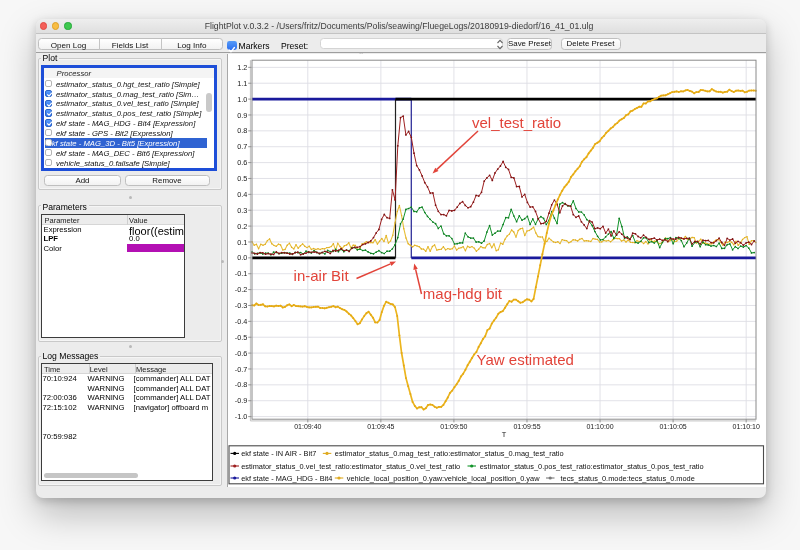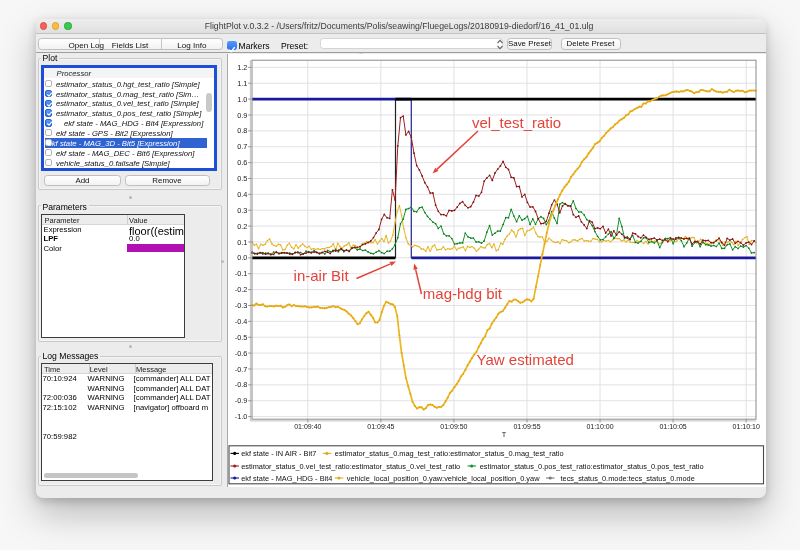--- a/index.html
+++ b/index.html
@@ -17,21 +17,21 @@
   background:linear-gradient(#eeeeee,#dfdfdf);border-bottom:1px solid #c3c3c3;"></div>
 <div class="abs" style="left:40px;top:22.4px;width:7.2px;height:7.2px;border-radius:50%;background:#f4605a;border:0.5px solid #e14942;"></div>
 <div class="abs" style="left:51.9px;top:22.4px;width:7.2px;height:7.2px;border-radius:50%;background:#f8bd44;border:0.5px solid #dfa023;"></div>
 <div class="abs" style="left:64.4px;top:22.4px;width:7.2px;height:7.2px;border-radius:50%;background:#3ec84e;border:0.5px solid #24a93a;"></div>
 <div class="abs" style="left:34px;top:21px;width:730px;font-size:8.7px;color:#3c3c3c;white-space:nowrap;text-align:center;">FlightPlot v.0.3.2 - /Users/fritz/Documents/Polis/seawing/FluegeLogs/20180919-diedorf/16_41_01.ulg</div>
 
 <div class="abs" style="left:36px;top:34px;width:730px;height:19.4px;background:#ececec;border-bottom:1px solid #9e9e9e;"></div>
 <div class="abs" style="left:37.5px;top:38.4px;width:185px;height:11.6px;background:linear-gradient(#ffffff,#f2f2f2);border:1px solid #bfbfbf;border-radius:3.5px;"></div>
 <div class="abs" style="left:99px;top:38.4px;width:1px;height:11.6px;background:#c5c5c5;"></div>
 <div class="abs" style="left:161px;top:38.4px;width:1px;height:11.6px;background:#c5c5c5;"></div>
-<div class="abs" style="left:37.5px;top:40.6px;width:62px;font-size:8.1px;color:#111;text-align:left;margin-left:31px;">Open Log</div>
+<div class="abs" style="left:37.5px;top:40.6px;width:62px;font-size:8.1px;color:#111;text-align:center;">Open Log</div>
 <div class="abs" style="left:99px;top:40.6px;width:62px;font-size:8.1px;color:#111;text-align:center;">Fields List</div>
 <div class="abs" style="left:161px;top:40.6px;width:62px;font-size:8.1px;color:#111;text-align:center;">Log Info</div>
 
 <div class="abs" style="left:227.2px;top:40.5px;width:9.4px;height:9.4px;background:linear-gradient(#559af8,#2d6fee);border-radius:2.4px;">
   <svg width="9.4" height="9.4" viewBox="0 0 10 10">
       <path d="M2.3 5.3 L4.2 7.3 L7.9 2.7" stroke="#fff" stroke-width="1.5" fill="none" stroke-linecap="round" stroke-linejoin="round"></path>
     </svg>
 </div>
 <div class="abs" style="left:238.5px;top:41.2px;font-size:8.6px;color:#000;">Markers</div>
 <div class="abs" style="left:281px;top:41.2px;font-size:8.6px;color:#000;">Preset:</div>
@@ -69,21 +69,21 @@
       <svg width="7.2" height="7.2" viewBox="0 0 10 10" style="position:absolute;left:0;top:0">
         <path d="M2.2 5.2 L4.2 7.2 L7.8 2.8" stroke="#fff" stroke-width="1.6" fill="none" stroke-linecap="round" stroke-linejoin="round"></path>
       </svg>
     </div>
     <div style="position:absolute;left:12.5px;top:41.7px;font-size:7.7px;color:#111;white-space:nowrap;">estimator_status_0.pos_test_ratio [Simple]</div>
     <div style="position:absolute;left:1.4px;top:51.7px;width:7.2px;height:7.2px;background:linear-gradient(#5a9cf8,#2d72ee);border-radius:2px;border:0.5px solid #2a63c8;">
       <svg width="7.2" height="7.2" viewBox="0 0 10 10" style="position:absolute;left:0;top:0">
         <path d="M2.2 5.2 L4.2 7.2 L7.8 2.8" stroke="#fff" stroke-width="1.6" fill="none" stroke-linecap="round" stroke-linejoin="round"></path>
       </svg>
     </div>
-    <div style="position:absolute;left:12.5px;top:51.6px;font-size:7.7px;color:#111;white-space:nowrap;margin-left:8px;">ekf state - MAG_HDG - Bit4 [Expression]</div>
+    <div style="position:absolute;left:12.5px;top:51.6px;font-size:7.7px;color:#111;white-space:nowrap;">ekf state - MAG_HDG - Bit4 [Expression]</div>
     <div style="position:absolute;left:1.4px;top:61.599999999999994px;width:7.2px;height:7.2px;background:#fff;border-radius:2px;border:0.6px solid #b5b5b5;box-sizing:border-box;"></div>
     <div style="position:absolute;left:12.5px;top:61.5px;font-size:7.7px;color:#111;white-space:nowrap;">ekf state - GPS - Bit2 [Expression]</div>
     <div style="position:absolute;left:1.5px;top:70.2px;width:162px;height:9.9px;background:#2f63d2;"></div>
     <div style="position:absolute;left:1.4px;top:71.5px;width:7.2px;height:7.2px;background:#fff;border-radius:2px;border:0.6px solid #b5b5b5;box-sizing:border-box;"></div>
     <div style="position:absolute;left:4px;top:71.4px;font-size:7.7px;color:#fff;white-space:nowrap;">ekf state - MAG_3D - Bit5 [Expression]</div>
     <div style="position:absolute;left:1.4px;top:81.39999999999999px;width:7.2px;height:7.2px;background:#fff;border-radius:2px;border:0.6px solid #b5b5b5;box-sizing:border-box;"></div>
     <div style="position:absolute;left:12.5px;top:81.3px;font-size:7.7px;color:#111;white-space:nowrap;">ekf state - MAG_DEC - Bit6 [Expression]</div>
     <div style="position:absolute;left:1.4px;top:91.3px;width:7.2px;height:7.2px;background:#fff;border-radius:2px;border:0.6px solid #b5b5b5;box-sizing:border-box;"></div>
     <div style="position:absolute;left:12.5px;top:91.2px;font-size:7.7px;color:#111;white-space:nowrap;">vehicle_status_0.failsafe [Simple]</div>
     <div style="position:absolute;left:1.4px;top:101.2px;width:7.2px;height:7.2px;background:#fff;border-radius:2px;border:0.6px solid #b5b5b5;box-sizing:border-box;"></div>

